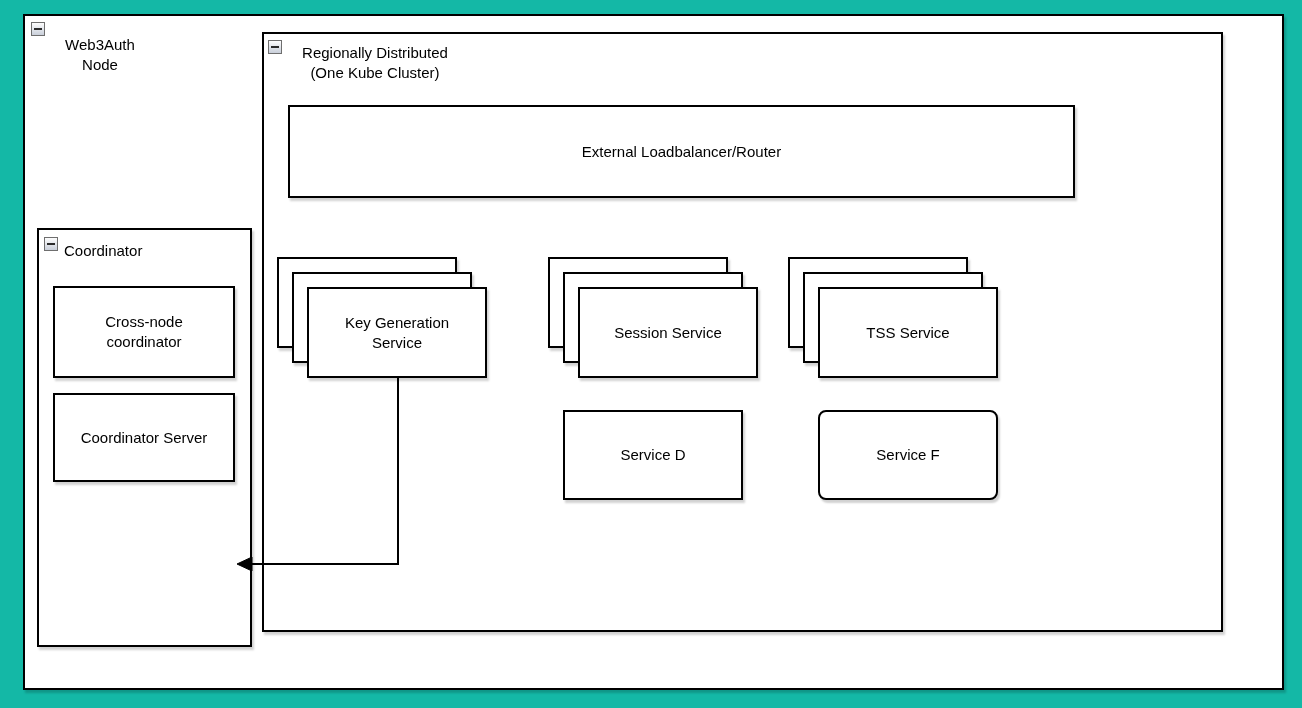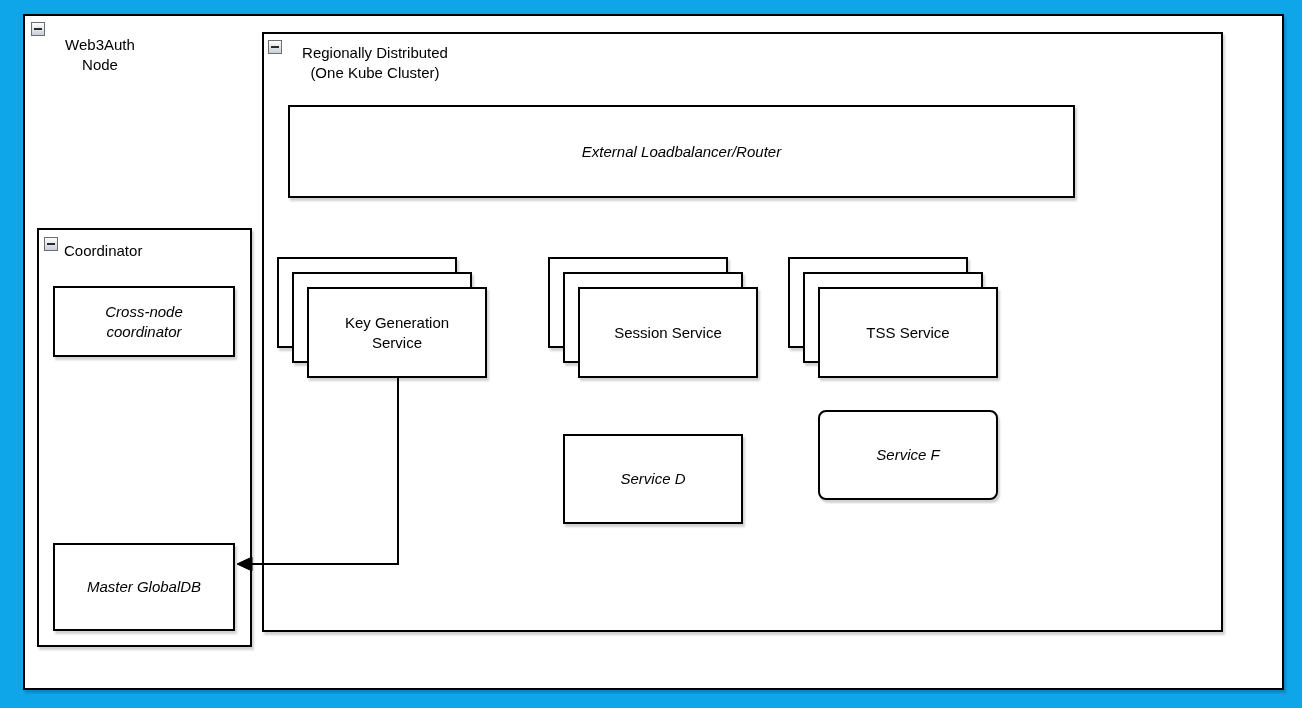--- a/index.html
+++ b/index.html
@@ -4,21 +4,21 @@
 <style>
   html, body {
     margin: 0;
     padding: 0;
     background: #ffffff;
   }
   .canvas {
     position: relative;
     width: 1302px;
     height: 708px;
-    background: #0ea5e9;
+    background: #14b8a6;
     font-family: "Liberation Sans", sans-serif;
     color: #000000;
     overflow: hidden;
   }
   .group {
     position: absolute;
     box-sizing: border-box;
     background: #ffffff;
     border: 2px solid #000000;
     box-shadow: 2px 3px 2px rgba(0,0,0,0.18);
@@ -29,21 +29,20 @@
     background: #ffffff;
     border: 2px solid #000000;
     box-shadow: 2px 3px 2px rgba(0,0,0,0.18);
     display: flex;
     align-items: center;
     justify-content: center;
     text-align: center;
     font-size: 15px;
     line-height: 20px;
     white-space: pre-line;
-    font-style: italic;
   }
   .group-label {
     position: absolute;
     font-size: 15px;
     line-height: 20px;
     white-space: pre-line;
   }
   .center-label { text-align: center; }
   .collapse {
     position: absolute;
@@ -131,41 +130,41 @@
   </div>
 
   <div class="stack" style="left:548px; top:257px; width:210px; height:121px;">
     <div class="layer layer0"></div>
     <div class="layer layer1"></div>
     <div class="layer layer2">
       <span>Session Service</span>
     </div>
   </div>
 
-  <div class="shape" style="left:563px; top:434px; width:180px; height:90px;">
+  <div class="shape" style="left:563px; top:410px; width:180px; height:90px;">
     <span>Service D</span>
   </div>
 
   <div class="shape" style="left:818px; top:410px; width:180px; height:90px;border-radius:8px;">
     <span>Service F</span>
   </div>
 
   <div class="group" style="left:37px; top:228px; width:215px; height:419px;"></div>
   <div class="collapse" style="left:44px; top:237px;"></div>
   <div class="group-label" style="left:64px; top:241px;">Coordinator</div>
 
-  <div class="shape" style="left:53px; top:286px; width:182px; height:71px;">
+  <div class="shape" style="left:53px; top:286px; width:182px; height:92px;">
     <span>Cross-node
 coordinator</span>
   </div>
 
+  <div class="shape" style="left:53px; top:393px; width:182px; height:89px;">
+    <span>Coordinator Server</span>
+  </div>
 
-  <div class="shape" style="left:53px; top:543px; width:182px; height:88px;">
-    <span>Master GlobalDB</span>
-  </div>
 
   <svg class="edges-overlay" viewBox="0 0 1302 708">
     <g class="edge">
       <polyline points="398,378 398,564 250,564" fill="none" stroke="#000000" stroke-width="2"></polyline>
       <polygon points="237,564 252,557 252,571" fill="#000000" stroke="#000000"></polygon>
     </g>
   </svg>
 
 </div>
 

